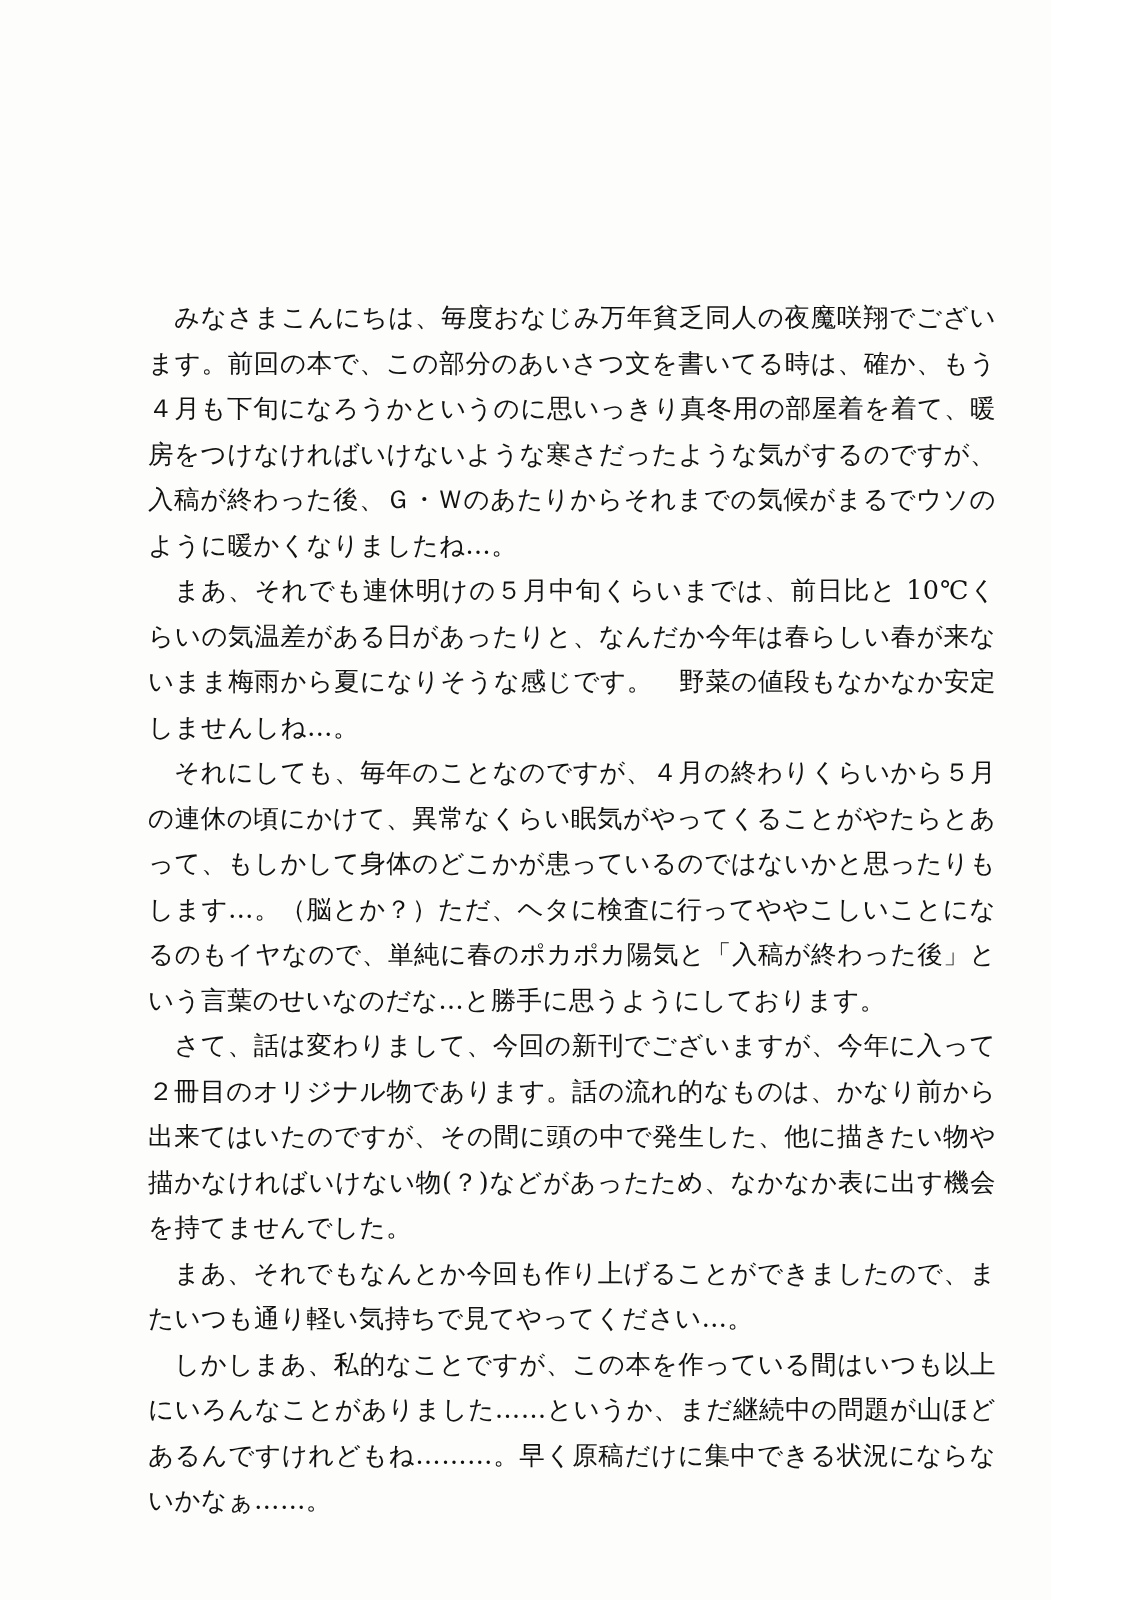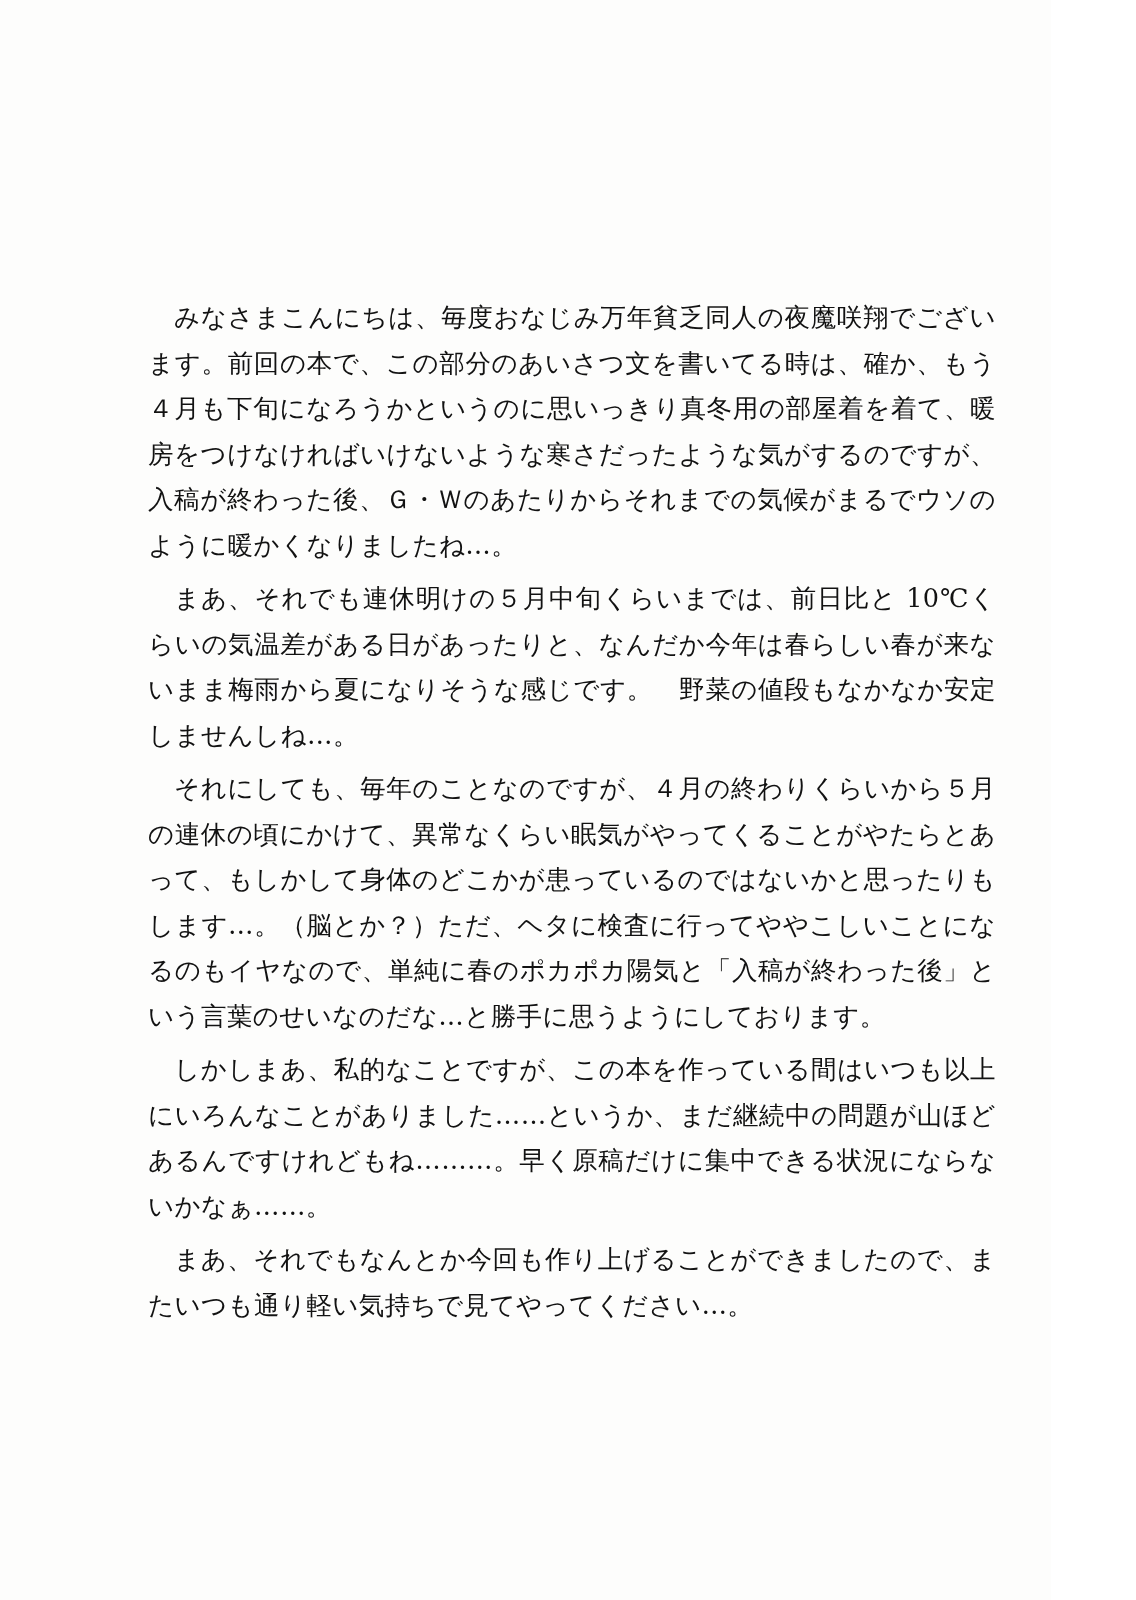--- a/index.html
+++ b/index.html
@@ -31,27 +31,28 @@
     font-size: 25.5px;
     line-height: 45.5px;
     color: #121212;
     text-align: justify;
     text-justify: inter-character;
     text-indent: 26px;
     letter-spacing: 0.4px;
     font-weight: 500;
   }
   .para + .para {
-    margin-top: 8px;
+    margin-top: 0px;
   }
 </style>
 </head>
 <body>
 
 <div id="page">
   <div id="text-block">
     <p class="para">みなさまこんにちは、毎度おなじみ万年貧乏同人の夜魔咲翔でございます。前回の本で、この部分のあいさつ文を書いてる時は、確か、もう４月も下旬になろうかというのに思いっきり真冬用の部屋着を着て、暖房をつけなければいけないような寒さだったような気がするのですが、入稿が終わった後、Ｇ・Ｗのあたりからそれまでの気候がまるでウソのように暖かくなりましたね…。</p>
     <p class="para">まあ、それでも連休明けの５月中旬くらいまでは、前日比と 10℃くらいの気温差がある日があったりと、なんだか今年は春らしい春が来ないまま梅雨から夏になりそうな感じです。　野菜の値段もなかなか安定しませんしね…。</p>
     <p class="para">それにしても、毎年のことなのですが、４月の終わりくらいから５月の連休の頃にかけて、異常なくらい眠気がやってくることがやたらとあって、もしかして身体のどこかが患っているのではないかと思ったりもします…。（脳とか？）ただ、ヘタに検査に行ってややこしいことになるのもイヤなので、単純に春のポカポカ陽気と「入稿が終わった後」という言葉のせいなのだな…と勝手に思うようにしております。</p>
+    <p class="para">さて、話は変わりまして、今回の新刊でございますが、今年に入って２冊目のオリジナル物であります。話の流れ的なものは、かなり前から出来てはいたのですが、その間に頭の中で発生した、他に描きたい物や描かなければいけない物(？)などがあったため、なかなか表に出す機会を持てませんでした。</p>
+    <p class="para">まあ、それでもなんとか今回も作り上げることができましたので、またいつも通り軽い気持ちで見てやってください…。</p>
     <p class="para">しかしまあ、私的なことですが、この本を作っている間はいつも以上にいろんなことがありました……というか、まだ継続中の問題が山ほどあるんですけれどもね………。早く原稿だけに集中できる状況にならないかなぁ……。</p>
-    <p class="para">まあ、それでもなんとか今回も作り上げることができましたので、またいつも通り軽い気持ちで見てやってください…。</p>
   </div>
 </div>
 
 </body></html>

